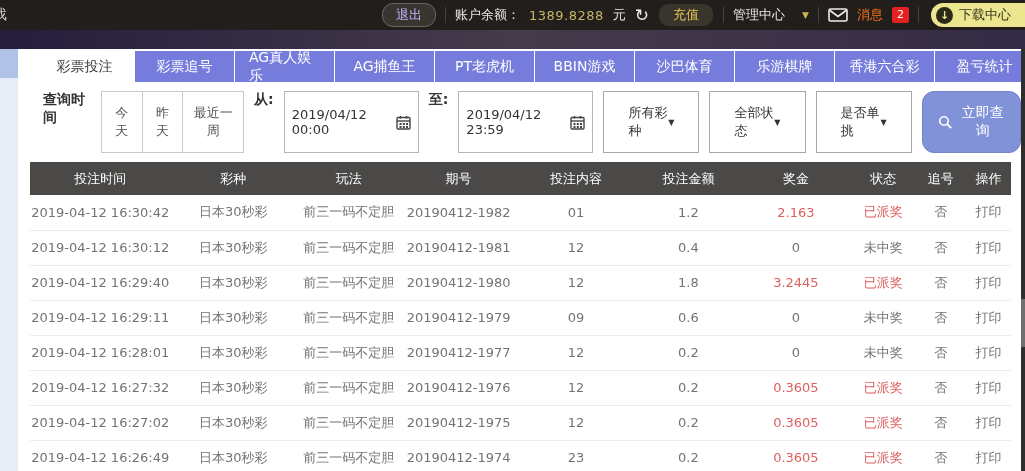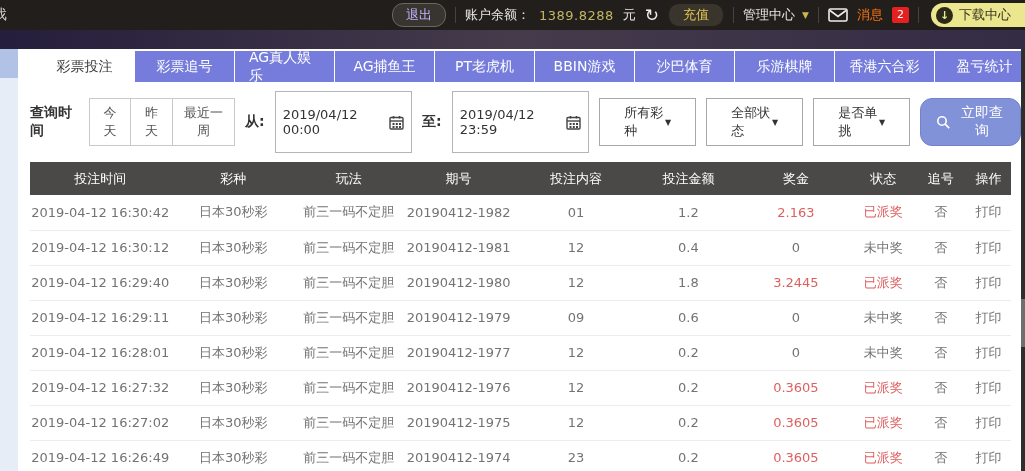--- a/index.html
+++ b/index.html
@@ -23,21 +23,21 @@
     border-radius:11px; padding:2px 13px; font-size:13px; cursor:pointer;
   }
   .tsep { width:1px; height:16px; background:#454240; }
   .balance-label,.balance-unit { color:#e8e6e2; }
   .balance-value { color:#c3b566; letter-spacing:.5px; }
   .refresh-ico { color:#f0efec; font-size:17px; line-height:1; cursor:pointer; }
   .recharge-btn {
     background:#3a352c; color:#e2c453; border:1px solid #242019;
     border-radius:11px; padding:2px 14px; font-size:13px; cursor:pointer;
   }
-  .admin { display:flex; align-items:center; gap:7px; cursor:pointer; }
+  .admin { display:flex; align-items:center; gap:17px; cursor:pointer; }
   .caret-gold { color:#cdb54e; font-size:9px; }
   .mail-ico { display:inline-flex; align-items:center; }
   .msg-label { color:#f97316; }
   .msg-badge {
     background:#e42020; color:#fff; font-size:11px; padding:1px 5px;
     border-radius:2px; line-height:14px;
   }
   .download-btn {
     background:#ece68f; color:#33331c; border-radius:13px 0 0 13px;
     padding:3px 14px 3px 5px; display:flex; align-items:center; gap:6px;
@@ -63,21 +63,21 @@
   
   .tabs { display:flex; margin-top:2px; padding-left:5px; }
   .tab {
     min-width:99px; height:31px; background:#767cdb; color:#fff;
     display:flex; align-items:center; justify-content:center;
     font-size:14px; margin-right:1px; cursor:pointer; padding:0 14px;
   }
   .tab.active { background:#ffffff; color:#3a3a3a; }
 
   
-  .filters { display:flex; align-items:center; margin:9px 0 9px 0; gap:10px; }
+  .filters { display:flex; margin:9px 0 9px 13px; gap:10px; }
   .f-label { font-weight:bold; color:#333; font-size:14px; }
   .quick-group { display:flex; }
   .quick-btn {
     border:1px solid #c9c9c9; background:#fff; color:#555; font-size:13px;
     padding:5px 10px; cursor:pointer; margin-left:-1px;
   }
   .quick-btn:first-child { margin-left:0; }
   .date-box {
     border:1px solid #b5b5b5; background:#fff; display:flex; align-items:center;
     padding:15px 7px; gap:8px; cursor:text;

